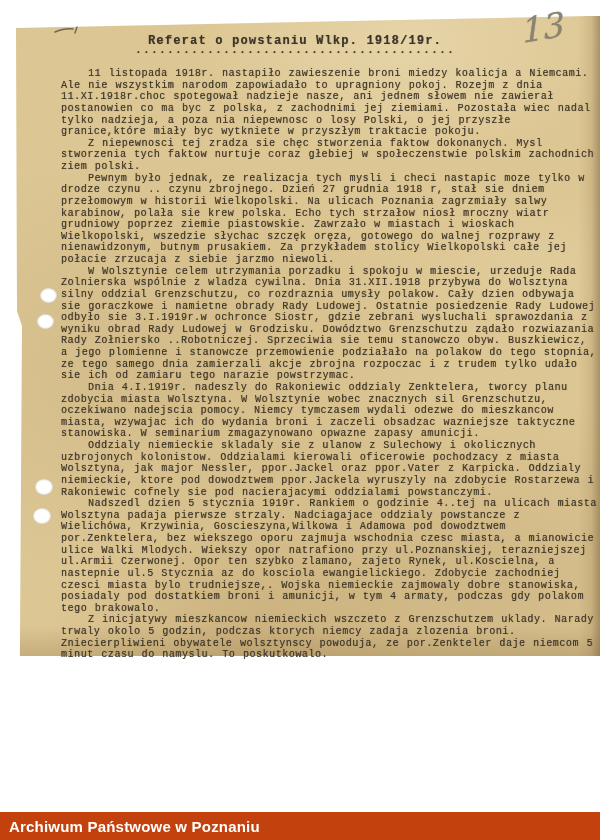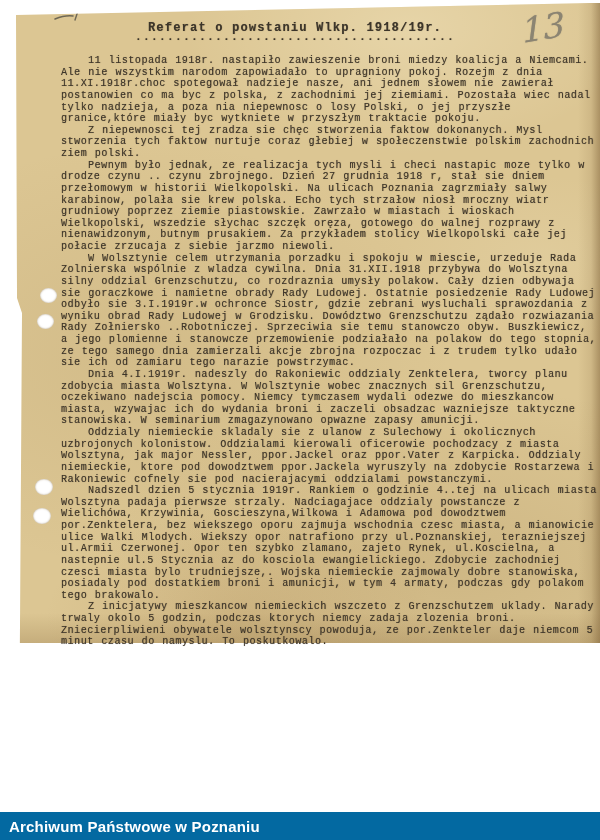--- a/index.html
+++ b/index.html
@@ -4,21 +4,21 @@
 <style>
   html,body{margin:0;padding:0;}
   body{
     width:600px;height:840px;position:relative;overflow:hidden;
     background:#f5f4f0;
     font-family:"Liberation Mono","DejaVu Sans Mono",monospace;
   }
   .scan{position:absolute;inset:0;background:#ffffff;}
   
   .paper{
-    position:absolute;left:0;top:3px;width:600px;height:640px;
+    position:absolute;left:0;top:16px;width:600px;height:640px;
     clip-path:polygon(16px 12px,590px 0px,600px 0px,600px 812px,60px 812px,19px 778px,22px 310px,17px 295px);
     background-color:#dcc693;
     background-image:
       linear-gradient(90deg, rgba(120,90,45,0.35) 0px, rgba(120,90,45,0) 7px),
       linear-gradient(270deg, rgba(110,80,40,0.45) 0px, rgba(110,80,40,0.12) 9px, rgba(110,80,40,0) 22px),
       linear-gradient(0deg, rgba(130,100,55,0.25) 0px, rgba(130,100,55,0) 30px),
       radial-gradient(ellipse 320px 180px at 68% 4%, rgba(255,246,216,0.30), transparent 70%),
       radial-gradient(ellipse 420px 300px at 25% 55%, rgba(125,95,45,0.10), transparent 72%),
       radial-gradient(ellipse 500px 260px at 75% 88%, rgba(135,105,55,0.16), transparent 70%),
       radial-gradient(ellipse 260px 140px at 40% 96%, rgba(150,110,60,0.18), transparent 75%),
@@ -53,21 +53,21 @@
   }
   .body-text{
     position:absolute;left:61px;top:52px;width:537px;
     font-size:10px;line-height:11.62px;letter-spacing:0.55px;
     color:#3e362a;text-align:left;
     text-shadow:0.35px 0.35px 0.7px rgba(60,48,32,.55);
   }
   .body-text p{margin:0;text-indent:27px;word-spacing:1px;}
   
   .banner{
-    position:absolute;left:0;bottom:0;width:600px;height:28px;background:#0369a1;
+    position:absolute;left:0;bottom:0;width:600px;height:28px;background:#c2410c;
     display:flex;align-items:center;
   }
   .banner span{
     font-family:"Liberation Sans","DejaVu Sans",sans-serif;
     font-weight:bold;font-size:15px;color:#ffffff;padding-left:9px;letter-spacing:0.2px;
   }
 </style>
 </head>
 <body>
 

